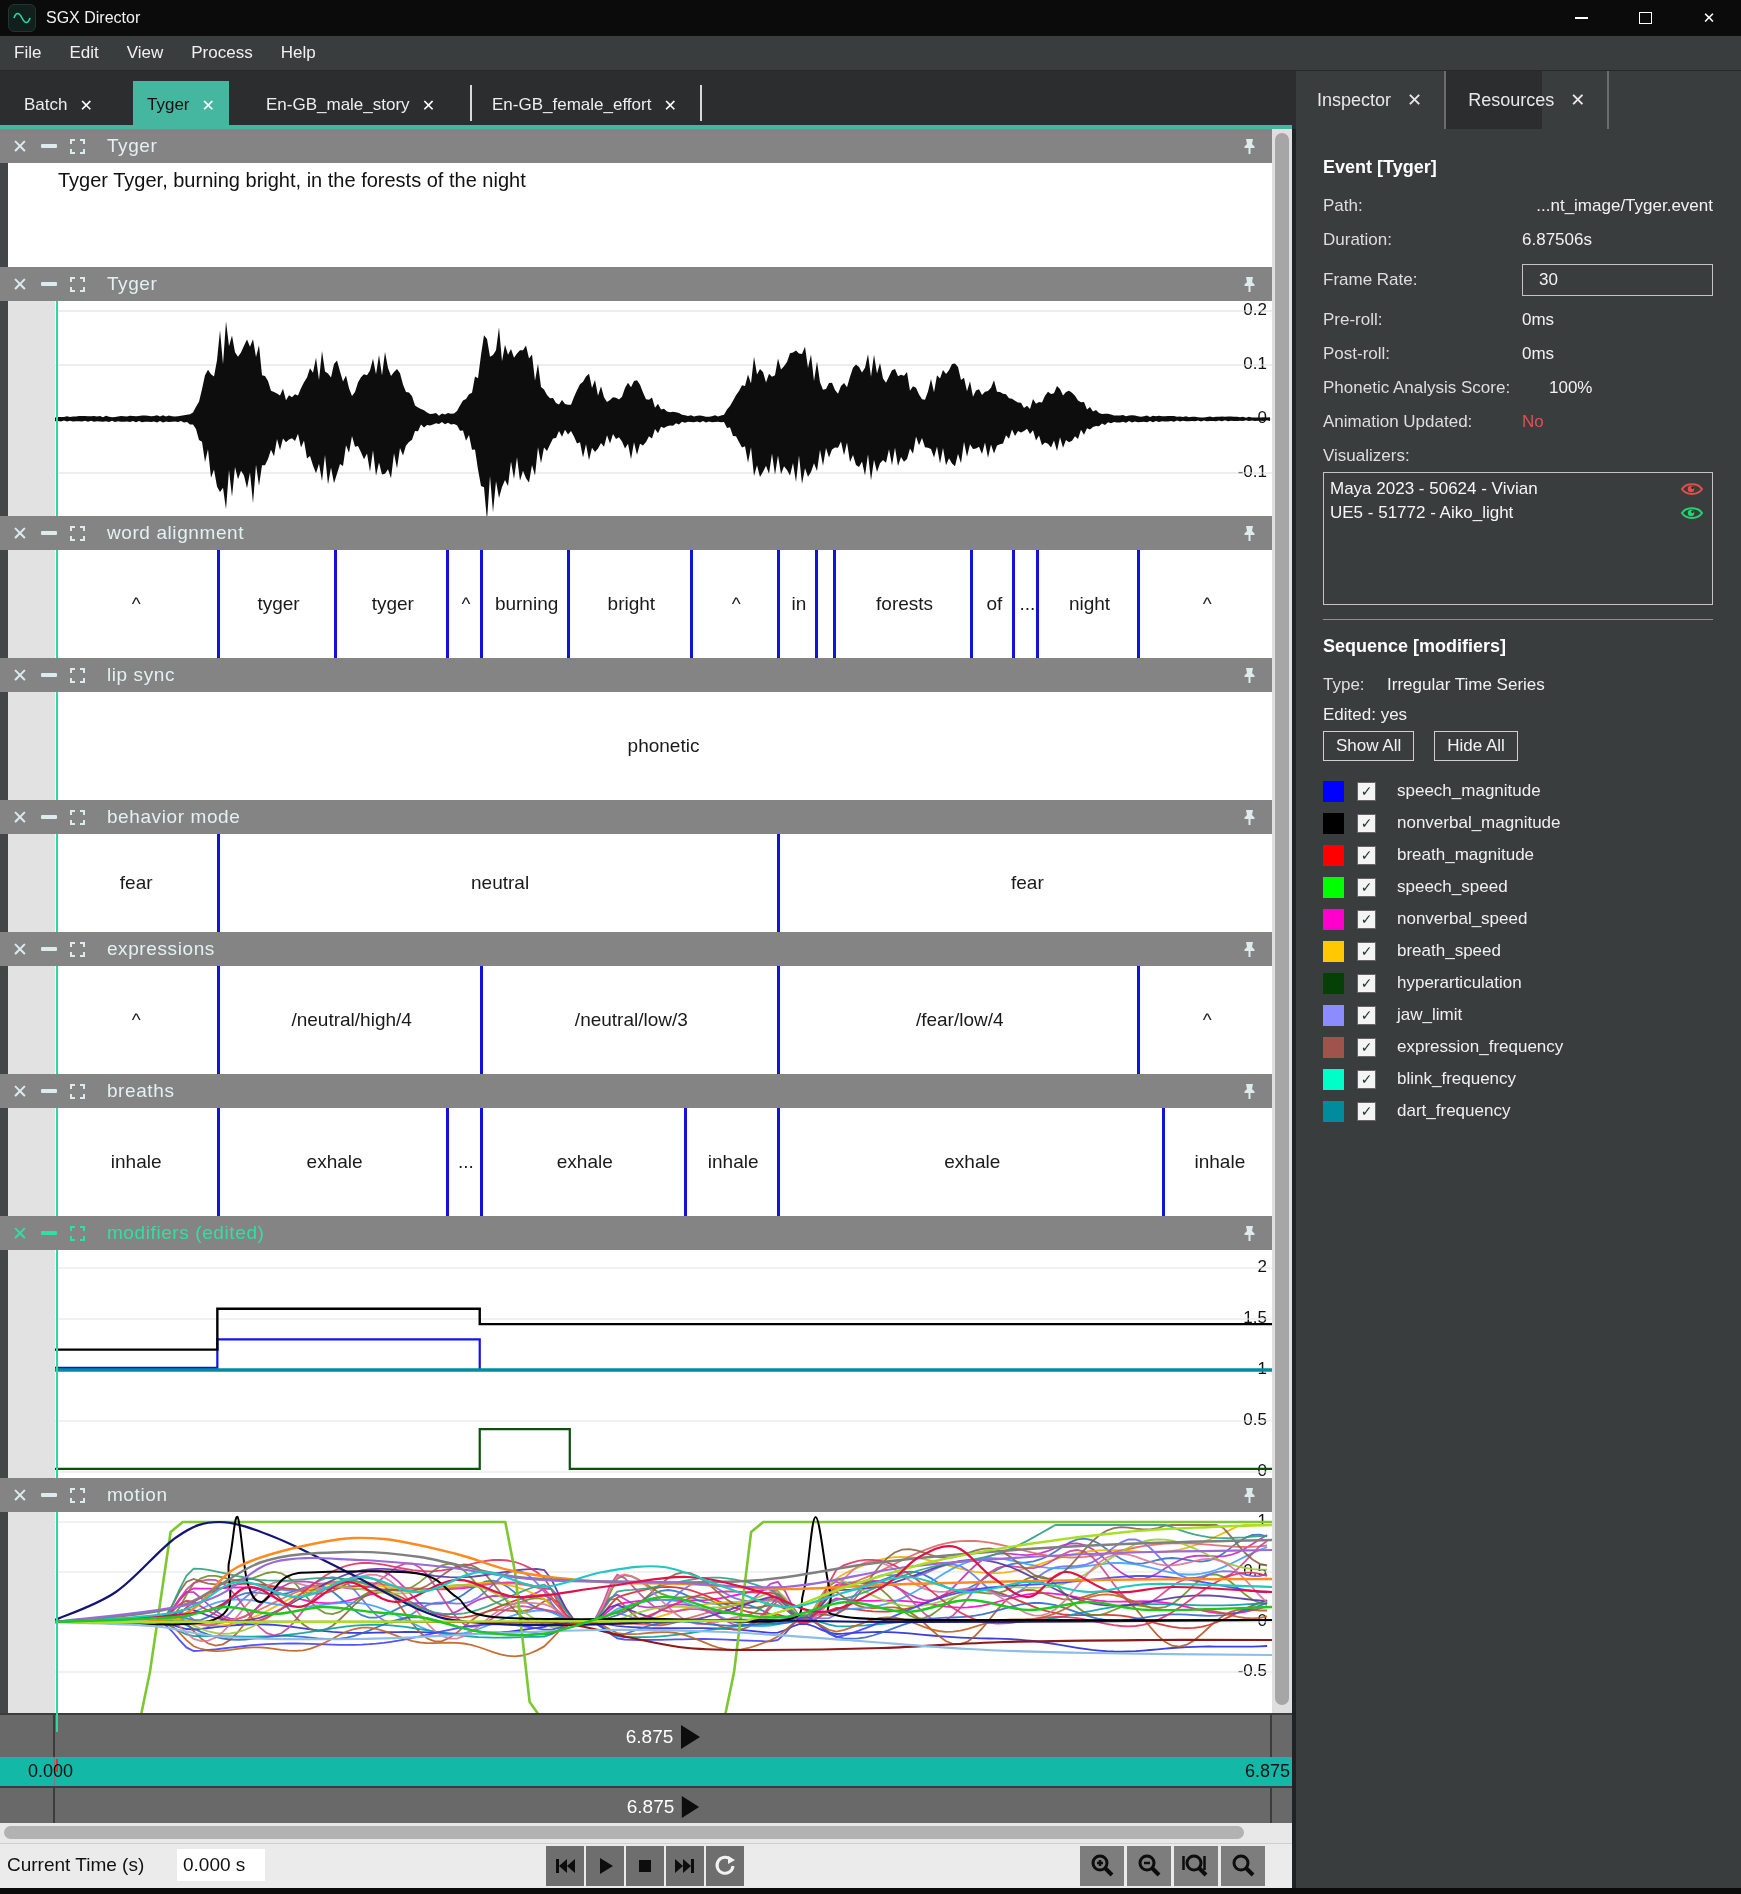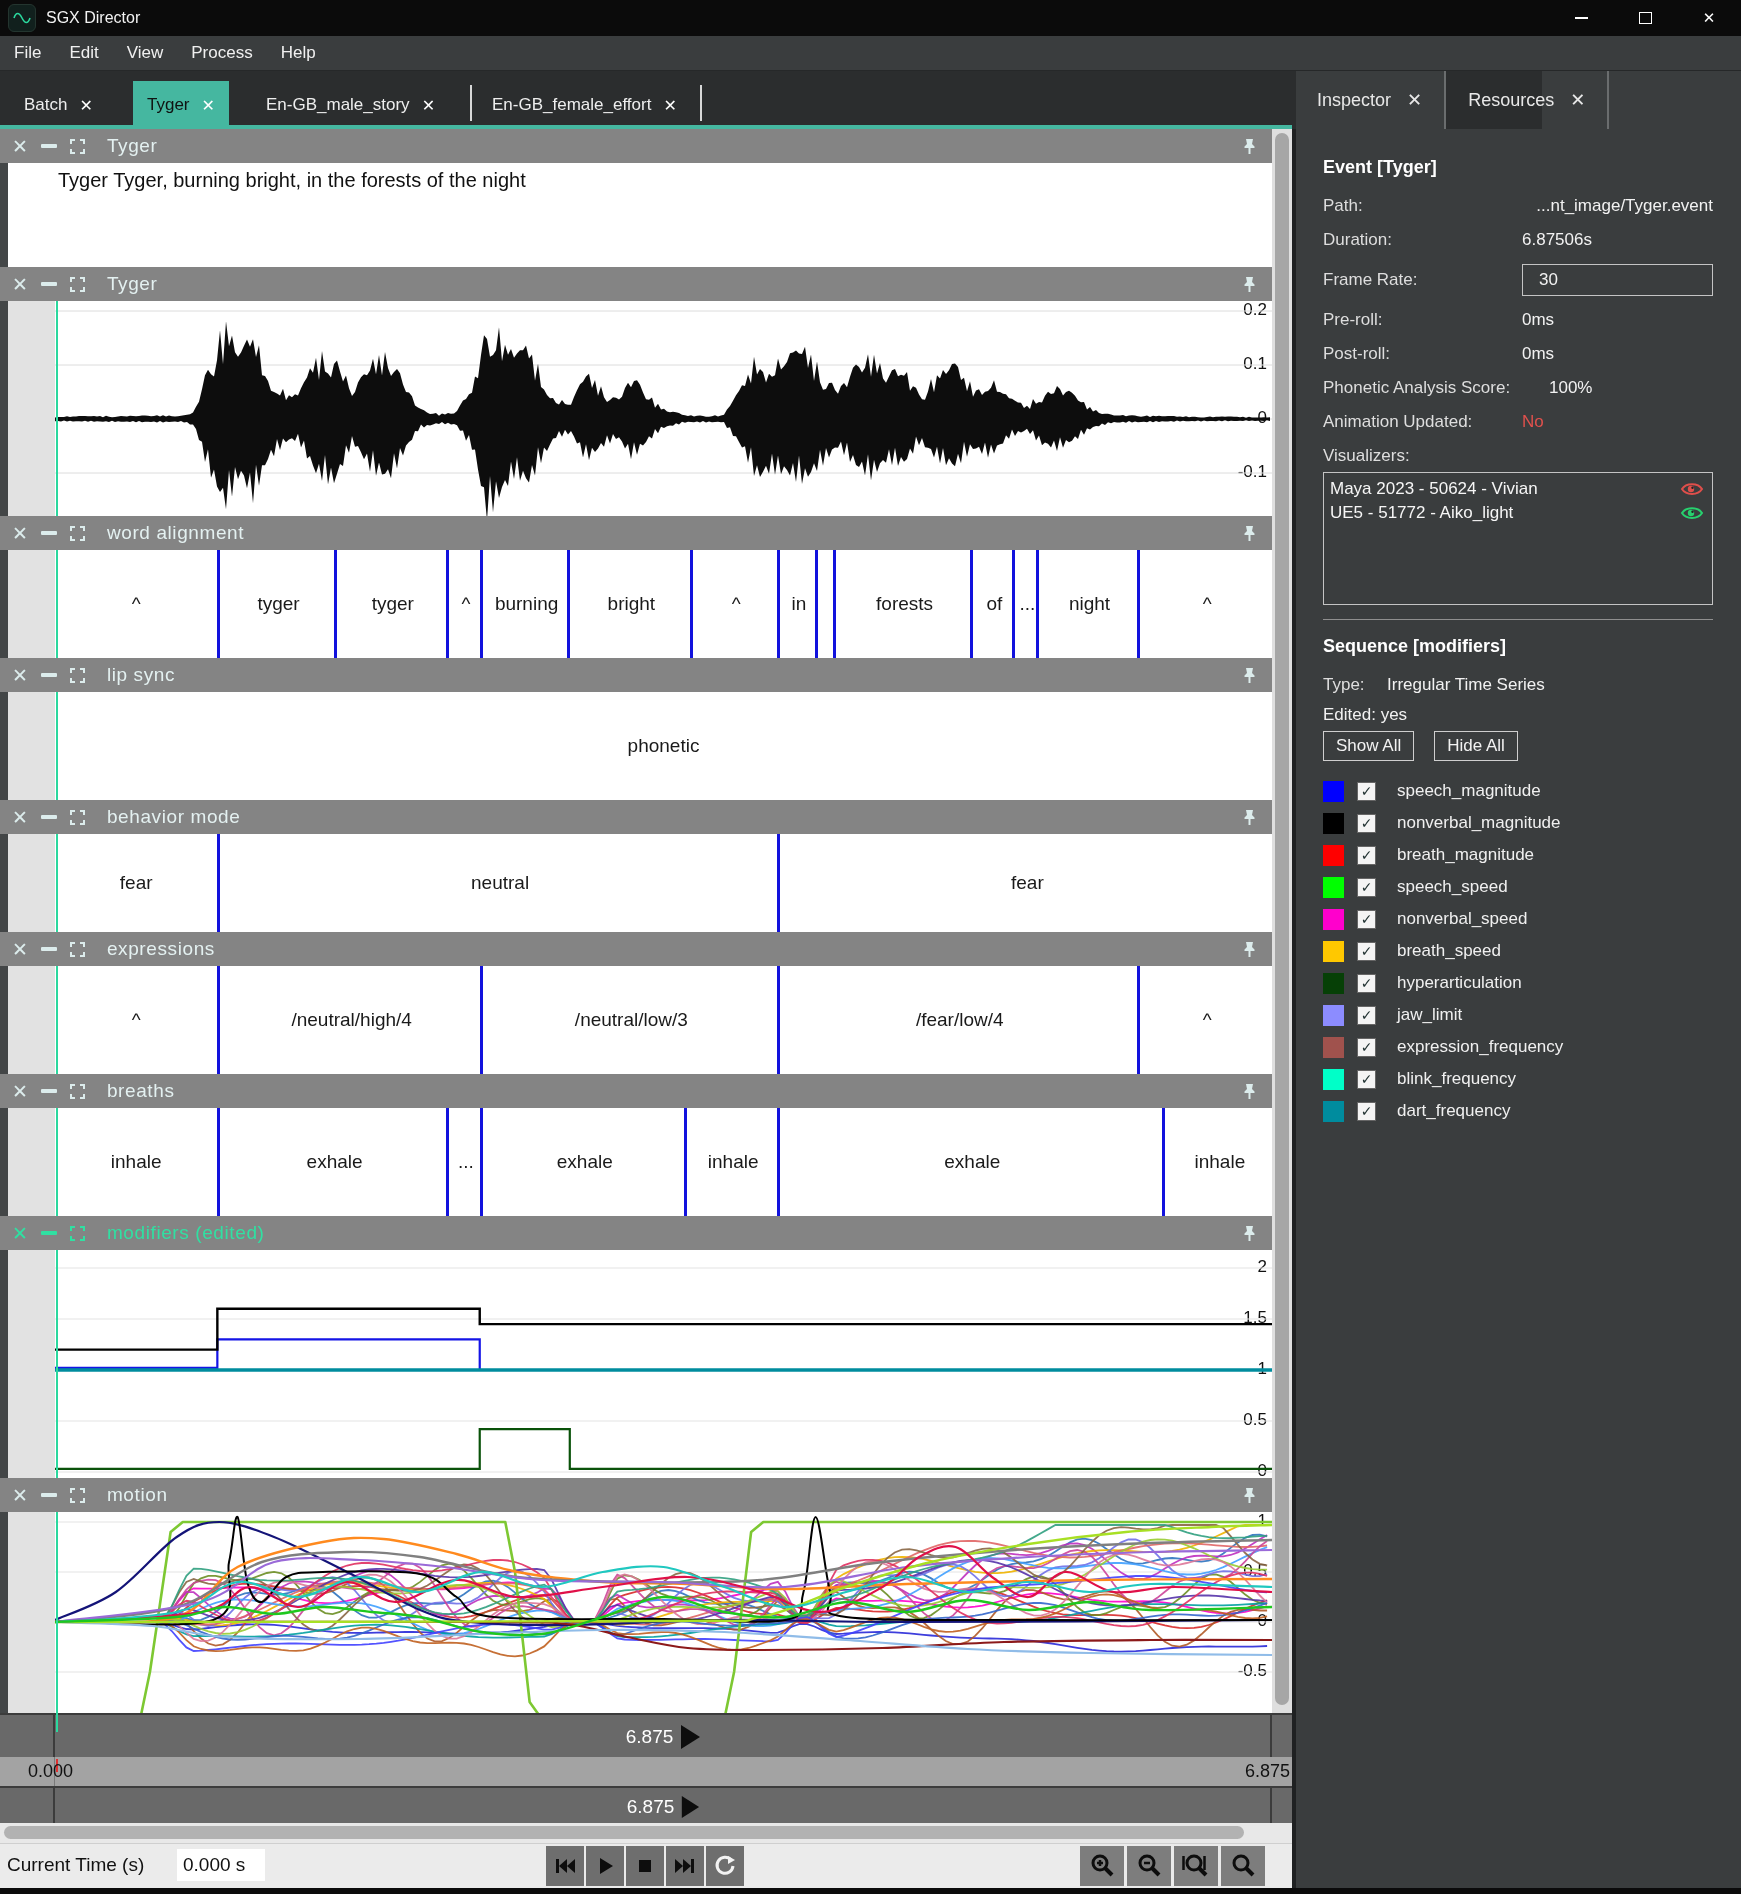--- a/index.html
+++ b/index.html
@@ -46,21 +46,21 @@
   .seg{position:absolute;top:0;height:100%;display:flex;align-items:center;justify-content:center;border-left:3px solid #1212dd;overflow:hidden;}
   .seg.nb{border-left:none;}
   .seg span{color:#1a1a1a;font-size:19px;white-space:nowrap;}
   .chart{position:absolute;left:55px;right:0;top:0;height:100%;}
   .textpanel{padding:6px 0 0 10px;color:#111;font-size:20px;}
   
   .rangebar{position:absolute;left:0;width:1292px;background:#696969;border-top:2px solid #3c3c3c;border-bottom:2px solid #3c3c3c;}
   .rangebar .cell-l{position:absolute;left:53px;top:0;width:2px;height:100%;background:#3c3c3c;}
   .rangebar .cell-r{position:absolute;left:1270px;top:0;width:2px;height:100%;background:#3c3c3c;}
   .rangelabel{position:absolute;left:55px;width:1217px;height:100%;display:flex;align-items:center;justify-content:center;gap:6px;color:#fff;font-size:19px;}
-  .axisrow{position:absolute;left:0;width:1292px;height:29px;background:#a3a3a3;color:#111;font-size:18px;}
+  .axisrow{position:absolute;left:0;width:1292px;height:29px;background:#14b8a6;color:#111;font-size:18px;}
   .axisrow .vl{position:absolute;left:54px;top:0;width:1px;height:100%;background:#7a7a7a;}
   .axisrow .redtick{position:absolute;left:56px;top:2px;width:2px;height:13px;background:#e03030;}
   .hscrollrow{position:absolute;left:0;width:1292px;height:20px;background:#e8e8e8;}
   .hthumb{position:absolute;left:4px;top:3px;width:1240px;height:13px;background:#b2b2b2;border-radius:7px;}
   .ctrlrow{position:absolute;left:0;width:1292px;height:45px;background:#ebebeb;border-top:1px solid #cfcfcf;}
   .ctlabel{position:absolute;left:7px;top:10px;font-size:19px;color:#111;}
   .ctinput{position:absolute;left:177px;top:5px;width:82px;height:32px;background:#fff;font-size:19px;color:#111;display:flex;align-items:center;padding-left:6px;}
   .transport{position:absolute;left:546px;top:2px;display:flex;gap:2px;}
   .tbtn{width:38px;height:40px;background:#6e6e6e;display:flex;align-items:center;justify-content:center;}
   .zoomset{position:absolute;left:1080px;top:2px;display:flex;gap:3px;}

